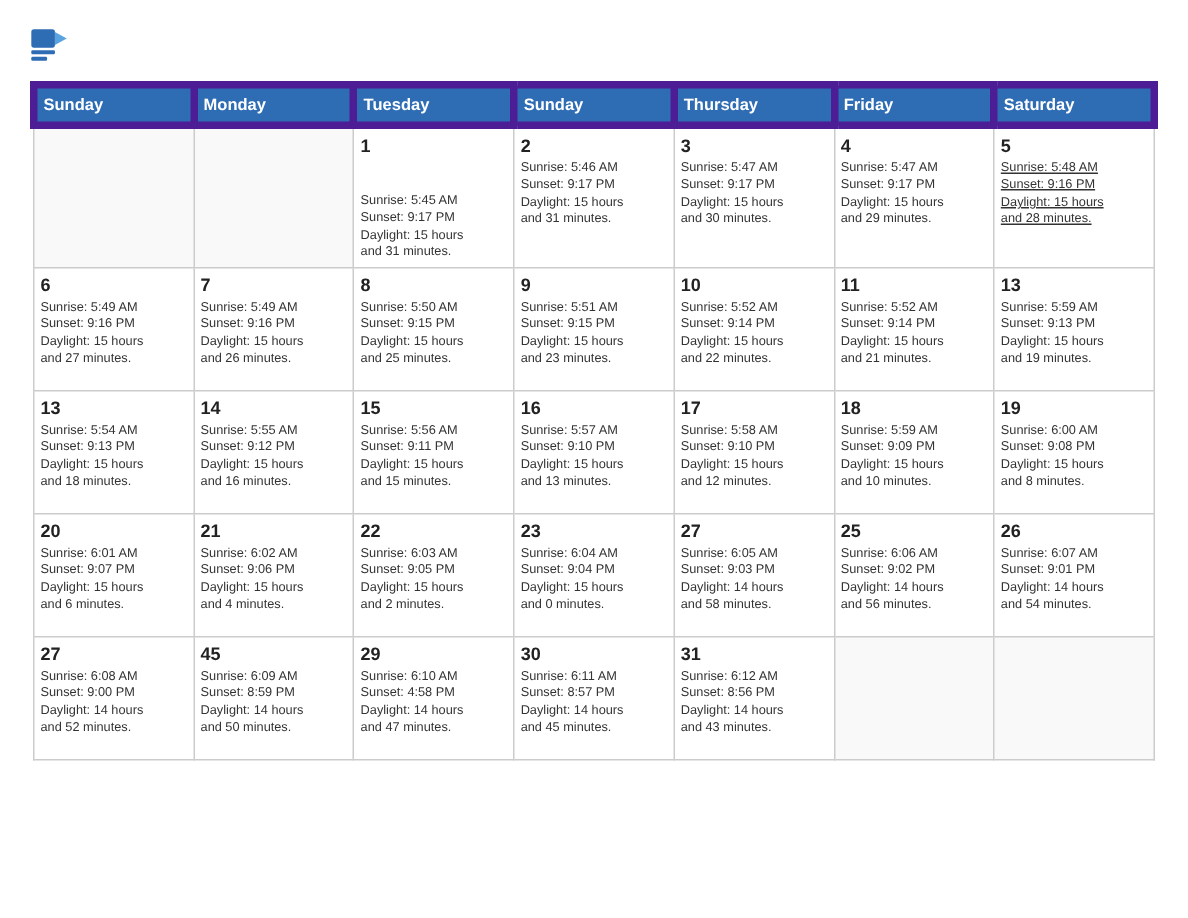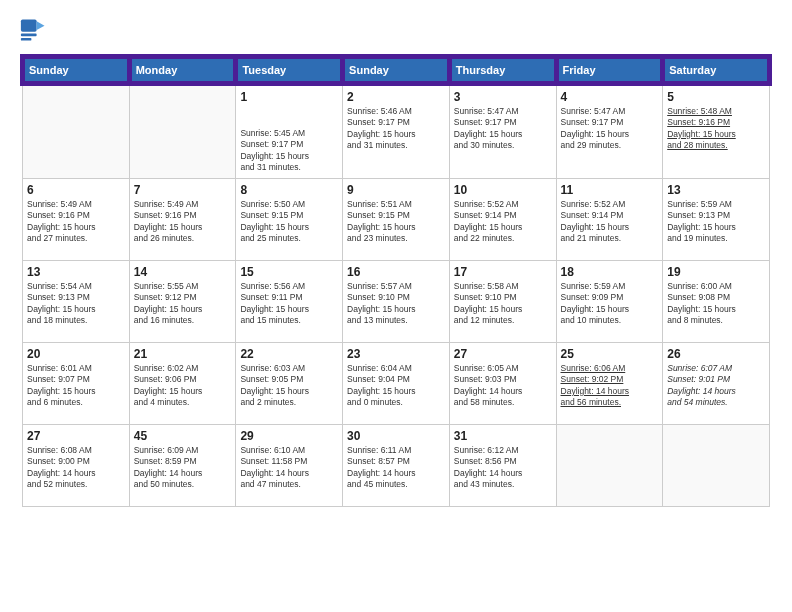--- a/index.html
+++ b/index.html
@@ -298,28 +298,28 @@
           </td>
           <td>
             <span class="day-number">27</span>
             <div class="day-info" style="white-space: pre-line;">Sunrise: 6:05 AM
 Sunset: 9:03 PM
 Daylight: 14 hours
 and 58 minutes.</div>
           </td>
           <td>
             <span class="day-number">25</span>
-            <div class="day-info" style="white-space: pre-line; text-decoration: underline;">Sunrise: 6:06 AM
+            <div class="day-info" style="white-space: pre-line;">Sunrise: 6:06 AM
 Sunset: 9:02 PM
 Daylight: 14 hours
 and 56 minutes.</div>
           </td>
           <td>
             <span class="day-number">26</span>
-            <div class="day-info" style="white-space: pre-line; font-style: italic;">Sunrise: 6:07 AM
+            <div class="day-info" style="white-space: pre-line;">Sunrise: 6:07 AM
 Sunset: 9:01 PM
 Daylight: 14 hours
 and 54 minutes.</div>
           </td>
         </tr>
         <tr>
           <td>
             <span class="day-number">27</span>
             <div class="day-info" style="white-space: pre-line;">Sunrise: 6:08 AM
 Sunset: 9:00 PM
@@ -329,21 +329,21 @@
           <td>
             <span class="day-number">45</span>
             <div class="day-info" style="white-space: pre-line;">Sunrise: 6:09 AM
 Sunset: 8:59 PM
 Daylight: 14 hours
 and 50 minutes.</div>
           </td>
           <td>
             <span class="day-number">29</span>
             <div class="day-info" style="white-space: pre-line;">Sunrise: 6:10 AM
-Sunset: 11:58 PM
+Sunset: 4:58 PM
 Daylight: 14 hours
 and 47 minutes.</div>
           </td>
           <td>
             <span class="day-number">30</span>
             <div class="day-info" style="white-space: pre-line;">Sunrise: 6:11 AM
 Sunset: 8:57 PM
 Daylight: 14 hours
 and 45 minutes.</div>
           </td>

